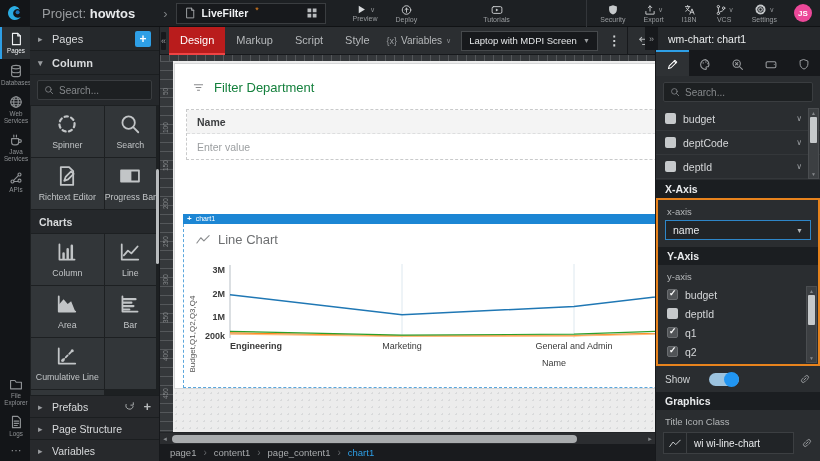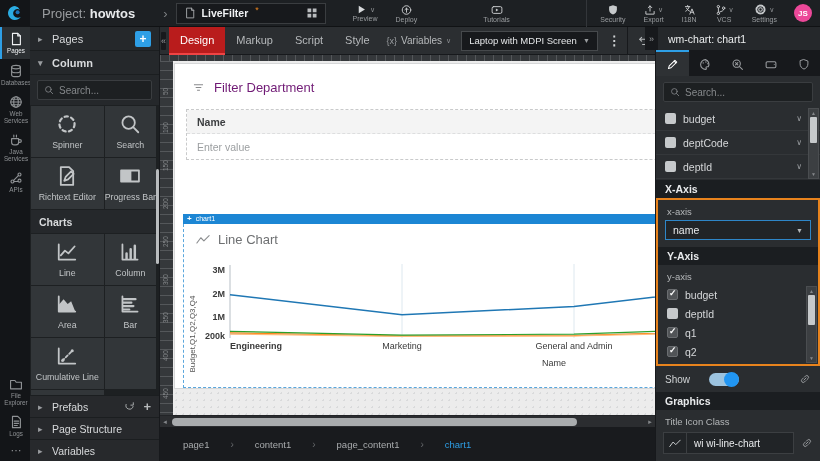--- a/index.html
+++ b/index.html
@@ -72,40 +72,40 @@
   
   #canvas{flex:1;position:relative;background:#3c3f42;overflow:hidden}
   #hruler{position:absolute;left:0;top:0;width:100%;height:6px;background:#35383b;
     background-image:repeating-linear-gradient(90deg,#54575a 0 1px,transparent 1px 9px)}
   #vruler{position:absolute;left:0;top:6px;width:13px;bottom:0;background:#35383b;
     background-image:repeating-linear-gradient(180deg,#54575a 0 1px,transparent 1px 9px);overflow:hidden}
   #vruler span{position:absolute;left:2px;font-size:6.5px;color:#85888b;transform:rotate(-90deg);transform-origin:left top}
   #viewport{position:absolute;left:13px;top:6px;right:0;bottom:0;background:#ececec;
     background-image:radial-gradient(#d9dadb 1px,transparent 1px);background-size:7px 7px;overflow:hidden}
   #page{position:absolute;left:1px;top:2px;width:640px;height:326px;background:#ffffff;border:1px solid #d6d7d8}
-  .filter-head{display:flex;align-items:center;gap:9px;padding:16px 0 0 17px;color:#701a75;font-size:13px}
+  .filter-head{display:flex;align-items:center;gap:9px;padding:16px 0 0 17px;color:#15803d;font-size:13px}
   .fpanel{margin:14px 11px 0;border:1px dashed #c9cacb}
   .fpanel .frow1{height:24px;background:#f4f4f4;border-bottom:1px dashed #dddedf;display:flex;align-items:center;padding:0 10px;font-size:10.5px;font-weight:bold;color:#3c3e40}
   .fpanel .frow2{height:25px;display:flex;align-items:center;padding:0 10px}
   .fpanel input{border:none;outline:none;width:100%;font-size:10.5px;font-family:inherit;color:#333}
   .fpanel input::placeholder{color:#9b9ea0}
   #chartwidget{position:absolute;left:8px;top:150px;width:625px;cursor:pointer}
   .cw-bar{height:10px;background:#1c86d4;display:flex;align-items:center;gap:4px;padding:0 4px;color:#fff}
   .cw-bar .mv{font-size:8px;font-weight:bold;line-height:8px}
   .cw-bar .nm{font-size:7px;line-height:8px}
   .cw-body{height:164px;border:1px dashed #5aa7dd;border-top:none;position:relative;background:#fff}
   .cw-title{display:flex;align-items:center;gap:8px;padding:8px 0 0 12px;color:#6e7072;font-size:13px}
   #chartsvg{position:absolute;left:2px;top:32px}
 
   
   #hscroll{height:12px;background:#2b2d30;display:flex;align-items:center;flex:0 0 auto;border-top:1px solid #222427}
   .harrow{width:10px;font-size:7px;color:#85888b;text-align:center;cursor:pointer}
   .htrack{flex:1;height:12px;position:relative}
   .hthumb{position:absolute;left:2px;top:2px;width:405px;height:8px;background:#a9acae;border-radius:4px;cursor:pointer}
-  #breadcrumb{height:34px;background:#191b1e;display:flex;align-items:center;gap:21px;padding:0 0 0 23px;font-size:9.5px;flex:0 0 auto}
+  #breadcrumb{height:17px;background:#191b1e;display:flex;align-items:center;gap:7px;padding:0 0 0 10px;font-size:9.5px;flex:0 0 auto}
   #breadcrumb .bc{color:#a9acae;cursor:pointer}
   #breadcrumb .bsep{color:#64676a;font-size:10px}
   #breadcrumb .bc.active{color:#2e9fe6}
 
   
   #rightpanel{position:absolute;left:655px;top:27px;width:165px;height:434px;background:#2a2d30;display:flex;flex-direction:column;border-left:1px solid #17191c}
   #rp-header{height:23px;display:flex;align-items:center;background:#25282b;flex:0 0 auto}
   #rp-header .coll{width:13px;height:23px;background:#17191c;color:#9a9da0;font-size:9px;display:flex;align-items:center;justify-content:center;cursor:pointer;margin-left:-11px}
   #rp-header .ttl{font-size:10.5px;color:#eceeef;margin-left:10px}
   #rp-tabs{height:26px;background:#17191c;display:flex;flex:0 0 auto}
@@ -360,31 +360,31 @@
         <div class="tile">
           <svg class="i" width="22" height="22" viewBox="0 0 16 16">
               <rect x="1.5" y="4" width="13" height="8"></rect>
               <rect x="1.5" y="4" width="7.5" height="8" fill="currentColor" stroke="none"></rect>
             </svg>
           <span class="tl">Progress Bar</span>
         </div>
         <div class="sect-label">Charts</div>
         <div class="tile">
           <svg class="i" width="22" height="22" viewBox="0 0 16 16">
+              <path d="M2.5 2.5v11h11"></path>
+              <path d="M5.5 13V9M8.5 13V6M11.5 13V3.5" stroke-width="1.8"></path>
+            </svg>
+          <span class="tl">Column</span>
+        </div>
+        <div class="tile">
+          <svg class="i" width="22" height="22" viewBox="0 0 16 16">
               <path d="M2 2.5v11h12"></path>
               <polyline points="3.5,10.5 6.5,7 9,9 13.5,4"></polyline>
             </svg>
           <span class="tl">Line</span>
-        </div>
-        <div class="tile">
-          <svg class="i" width="22" height="22" viewBox="0 0 16 16">
-              <path d="M2.5 2.5v11h11"></path>
-              <path d="M5.5 13V9M8.5 13V6M11.5 13V3.5" stroke-width="1.8"></path>
-            </svg>
-          <span class="tl">Column</span>
         </div>
         <div class="tile">
           <svg class="i" width="22" height="22" viewBox="0 0 16 16">
               <path d="M2 13.5V8.5l3.5-4 3 3.5 2.5-2 3 7.5z" fill="currentColor" stroke="none"></path>
               <path d="M2 2.5v11h12"></path>
             </svg>
           <span class="tl">Area</span>
         </div>
         <div class="tile">
           <svg class="i" width="22" height="22" viewBox="0 0 16 16">

